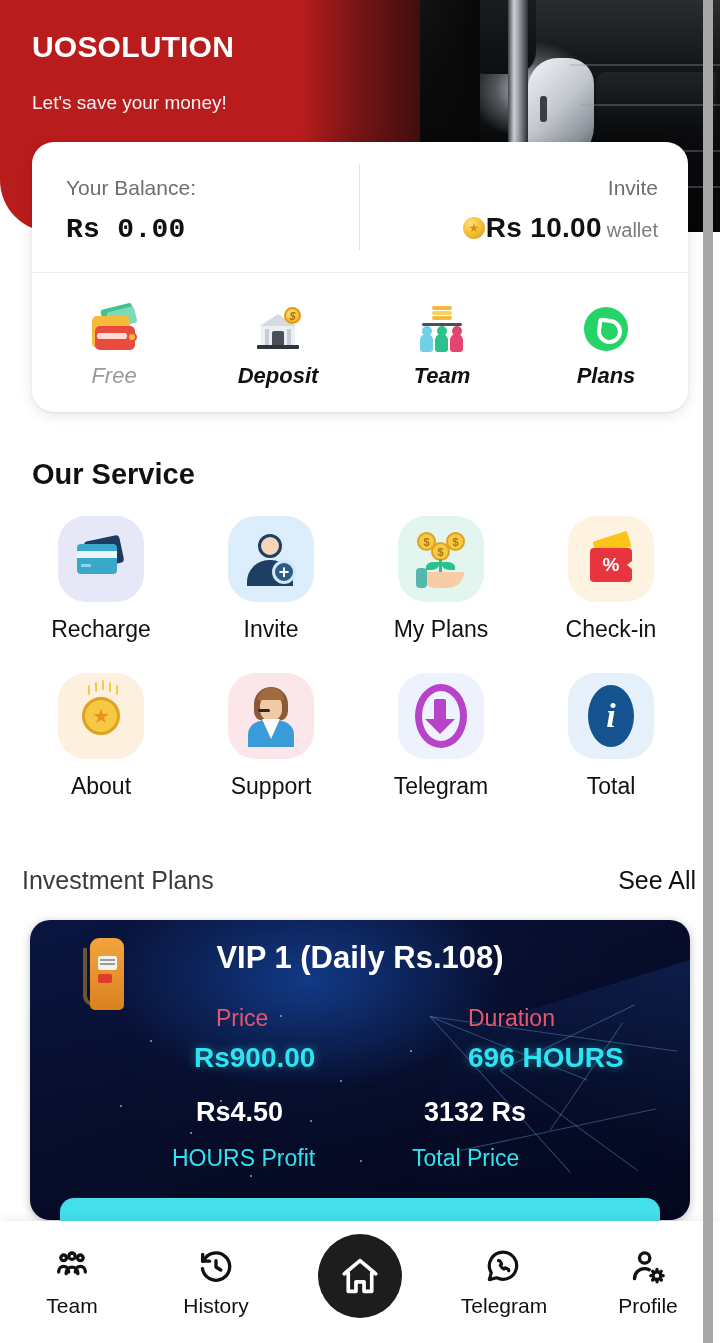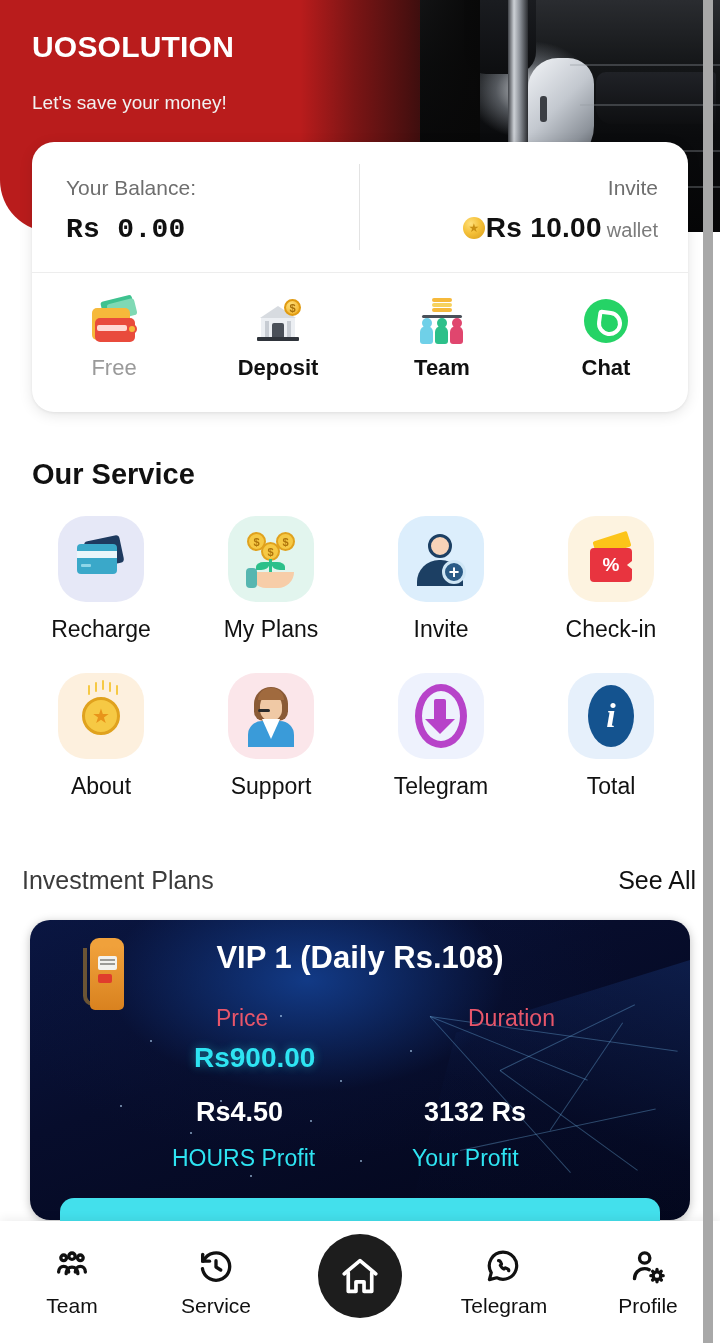--- a/index.html
+++ b/index.html
@@ -89,21 +89,21 @@
     position:relative; align-self:center; margin-right:1px;
   }
   .coin:after{
     content:"★"; position:absolute; inset:0; font-size:12px; color:#c98f12;
     display:flex; align-items:center; justify-content:center; line-height:1;
   }
   .dep-value { font-size:28px; font-weight:700; color:#111; letter-spacing:0.3px; }
   .dep-unit  { font-size:20px; color:#7b7b7b; margin-left:5px; }
 
   
-  .quick-row { position:absolute; left:0; top:128px; width:656px; height:139px; display:flex; }
+  .quick-row { position:absolute; left:0; top:136px; width:656px; height:139px; display:flex;font-style:italic; }
   .quick-item {
     flex:1; display:flex; flex-direction:column; align-items:center; justify-content:center; gap:11px;
     cursor:pointer;
   }
   .qi-icon { width:48px; height:46px; position:relative; }
   .qi-label { font-size:22px; font-weight:600; color:#111; }
   .qi-label.muted { color:#9a9a9a; font-weight:500; }
 
   
   .ic-wallet .w-bill { position:absolute; left:12px; top:0px; width:32px; height:20px; background:#3ec28f; border-radius:3px; transform:rotate(-14deg); }
@@ -347,61 +347,61 @@
             <div class="t-p p2"></div>
             <div class="t-p p3"></div>
         </div>
         <div class="qi-label">Team</div>
       </div>
 
       <div class="quick-item">
         <div class="qi-icon">
           <div class="ic-wa"></div>
         </div>
-        <div class="qi-label">Chat</div>
+        <div class="qi-label">Plans</div>
       </div>
 
     </div>
   </div>
 
   <div class="section-title">Our Service</div>
 
   <div class="service-grid">
 
     <div class="service-item">
       <div class="svc-tile ic-cards" style="background:#e6e8f7">
         <div class="c-back"></div>
           <div class="c-front"></div>
           <div class="c-strip"></div>
           <div class="c-chip"></div>
       </div>
       <div class="svc-label">Recharge</div>
+    </div>
+
+    <div class="service-item">
+      <div class="svc-tile ic-invite" style="background:#dceefc">
+        <div class="i-head"></div>
+          <div class="i-body"></div>
+          <div class="i-plus"></div>
+      </div>
+      <div class="svc-label">Invite</div>
     </div>
 
     <div class="service-item">
       <div class="svc-tile ic-plans" style="background:#e2f5ee">
         <div class="pc pc1"></div>
           <div class="pc pc2"></div>
           <div class="pc pc3"></div>
         <div class="p-stem"></div>
           <div class="p-lf lfa"></div>
           <div class="p-lf lfb"></div>
         <div class="p-hand"></div>
           <div class="p-wrist"></div>
       </div>
       <div class="svc-label">My Plans</div>
-    </div>
-
-    <div class="service-item">
-      <div class="svc-tile ic-invite" style="background:#dceefc">
-        <div class="i-head"></div>
-          <div class="i-body"></div>
-          <div class="i-plus"></div>
-      </div>
-      <div class="svc-label">Invite</div>
     </div>
 
     <div class="service-item">
       <div class="svc-tile ic-checkin" style="background:#fdf3e0">
         <div class="k-flap"></div>
           <div class="k-body"></div>
           <div class="k-pct">%</div>
       </div>
       <div class="svc-label">Check-in</div>
     </div>
@@ -478,24 +478,25 @@
       <div class="fp-top"></div>
       <div class="fp-body"></div>
     <div class="fp-screen"></div>
       <div class="fp-red"></div>
   </div>
 
   <div class="vip-title">VIP 1 (Daily Rs.108)</div>
   <div class="vip-lbl price">Price</div>
   <div class="vip-lbl dur">Duration</div>
   <div class="vip-val price">Rs900.00</div>
+  <div class="vip-val dur">696 HOURS</div>
   <div class="vip-num hp">Rs4.50</div>
   <div class="vip-num tp">3132 Rs</div>
   <div class="vip-sub hp">HOURS Profit</div>
-  <div class="vip-sub tp">Your Profit</div>
+  <div class="vip-sub tp">Total Price</div>
   <div class="vip-btn"></div>
 
   <div class="nav-bar">
 
     <div class="nav-item">
       <div class="nav-ic">
         <svg viewBox="0 0 24 24" width="40" height="40" class="str">
           <circle cx="7" cy="6.5" r="1.7"></circle>
             <circle cx="12" cy="5.5" r="1.9"></circle>
             <circle cx="17" cy="6.5" r="1.7"></circle>
@@ -509,21 +510,21 @@
 
     <div class="nav-item">
       <div class="nav-ic">
         <svg viewBox="0 0 24 24" width="40" height="40" class="str">
           <path d="M4 8.5V4.4"></path>
             <path d="M4 8.5h4.1"></path>
           <path d="M4.6 8.2A8.2 8.2 0 1 1 3.9 13"></path>
           <path d="M12 8.2V12l2.8 1.8"></path>
         </svg>
       </div>
-      <div class="nav-label">Service</div>
+      <div class="nav-label">History</div>
     </div>
 
     <div class="nav-item">
       <div class="nav-home">
         <svg viewBox="0 0 24 24" width="44" height="44" style="stroke:#fff;fill:none;stroke-width:2;stroke-linejoin:round;stroke-linecap:round;">
           <path d="M3.4 10.8 12 3.6l8.6 7.2"></path>
           <path d="M5.6 10.2V20.4h4.2v-5.2h4.4v5.2h4.2V10.2"></path>
         </svg>
       </div>
       <div class="nav-label"></div>

